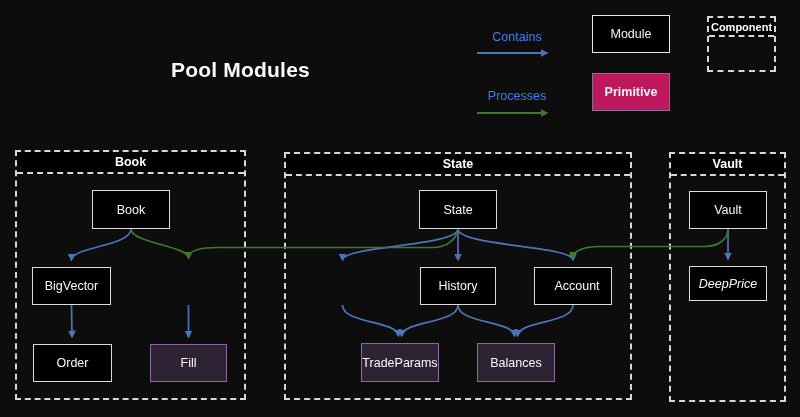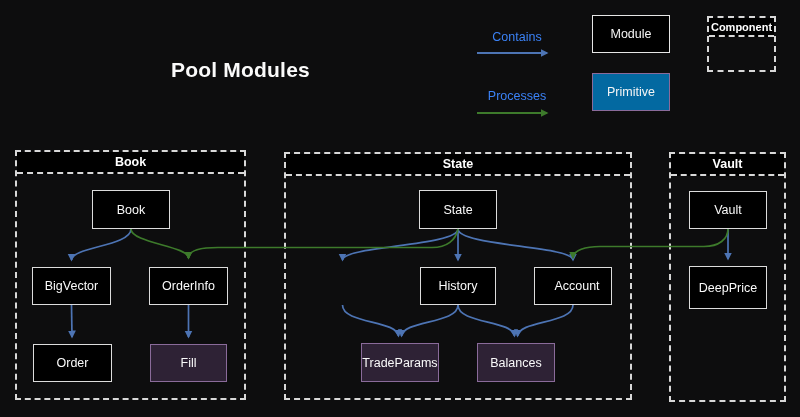--- a/index.html
+++ b/index.html
@@ -31,22 +31,22 @@
     display:flex;align-items:center;justify-content:center;
     font-size:12.5px;font-weight:bold;color:#fff;
   }
   .legend-module{
     position:absolute;left:592px;top:15px;width:78px;height:38px;
     background:#000;border:1.6px solid #e6e6e6;box-sizing:border-box;
     display:flex;align-items:center;justify-content:center;font-size:12.5px;
   }
   .legend-primitive{
     position:absolute;left:592px;top:73px;width:78px;height:38px;
-    background:#0369a1;border:1.6px solid #8a6b9a;box-sizing:border-box;
-    display:flex;align-items:center;justify-content:center;font-size:12.5px;
+    background:#be185d;border:1.6px solid #8a6b9a;box-sizing:border-box;
+    display:flex;align-items:center;justify-content:center;font-size:12.5px;font-weight:bold;
   }
   .legend-component{
     position:absolute;left:707px;top:16px;width:69px;height:56px;
     border:2px dashed #d8d8d8;box-sizing:border-box;
   }
   .legend-component-titlebar{
     position:absolute;left:0;top:0;right:0;height:17px;
     background:#000;border-bottom:2px dashed #d8d8d8;
     display:flex;align-items:center;justify-content:center;
     font-size:11px;font-weight:bold;color:#fff;
@@ -78,32 +78,31 @@
   </div>
   <div class="group" style="left:284px;top:152px;width:348px;height:248px;">
     <div class="group-titlebar">State</div>
   </div>
   <div class="group" style="left:669px;top:152px;width:117px;height:250px;">
     <div class="group-titlebar">Vault</div>
   </div>
 
   <div class="node" style="left:92px;top:190px;width:78px;height:39px;">Book</div>
   <div class="node" style="left:32px;top:267px;width:79px;height:38px;">BigVector</div>
-  <div class="node" style="left:149px;top:267px;width:79px;height:38px;">OrderInfo</div>
   <div class="node" style="left:33px;top:344px;width:79px;height:38px;">Order</div>
   <div class="node primitive" style="left:150px;top:344px;width:77px;height:38px;">Fill</div>
 
   <div class="node" style="left:419px;top:190px;width:78px;height:39px;">State</div>
   <div class="node" style="left:420px;top:267px;width:76px;height:38px;">History</div>
   <div class="node" style="left:534px;top:267px;width:78px;height:38px;padding-left:8px;">Account</div>
   <div class="node primitive" style="left:361px;top:343px;width:78px;height:39px;">TradeParams</div>
   <div class="node primitive" style="left:477px;top:343px;width:78px;height:39px;">Balances</div>
 
   <div class="node" style="left:689px;top:191px;width:78px;height:38px;">Vault</div>
-  <div class="node" style="left:689px;top:266px;width:78px;height:43px;">DeepPrice</div>
+  <div class="node" style="left:689px;top:266px;width:78px;height:35px;font-style:italic;">DeepPrice</div>
 
   <svg class="edges" width="800" height="417" viewBox="0 0 800 417">
     <defs>
       <marker id="arrow-blue" markerUnits="userSpaceOnUse" markerWidth="9" markerHeight="9" refX="6.5" refY="4" orient="auto">
         <path d="M0,0 L8,4 L0,8 z" fill="#4d74b4"></path>
       </marker>
       <marker id="arrow-green" markerUnits="userSpaceOnUse" markerWidth="9" markerHeight="9" refX="6.5" refY="4" orient="auto">
         <path d="M0,0 L8,4 L0,8 z" fill="#3d7a2b"></path>
       </marker>
     </defs>

